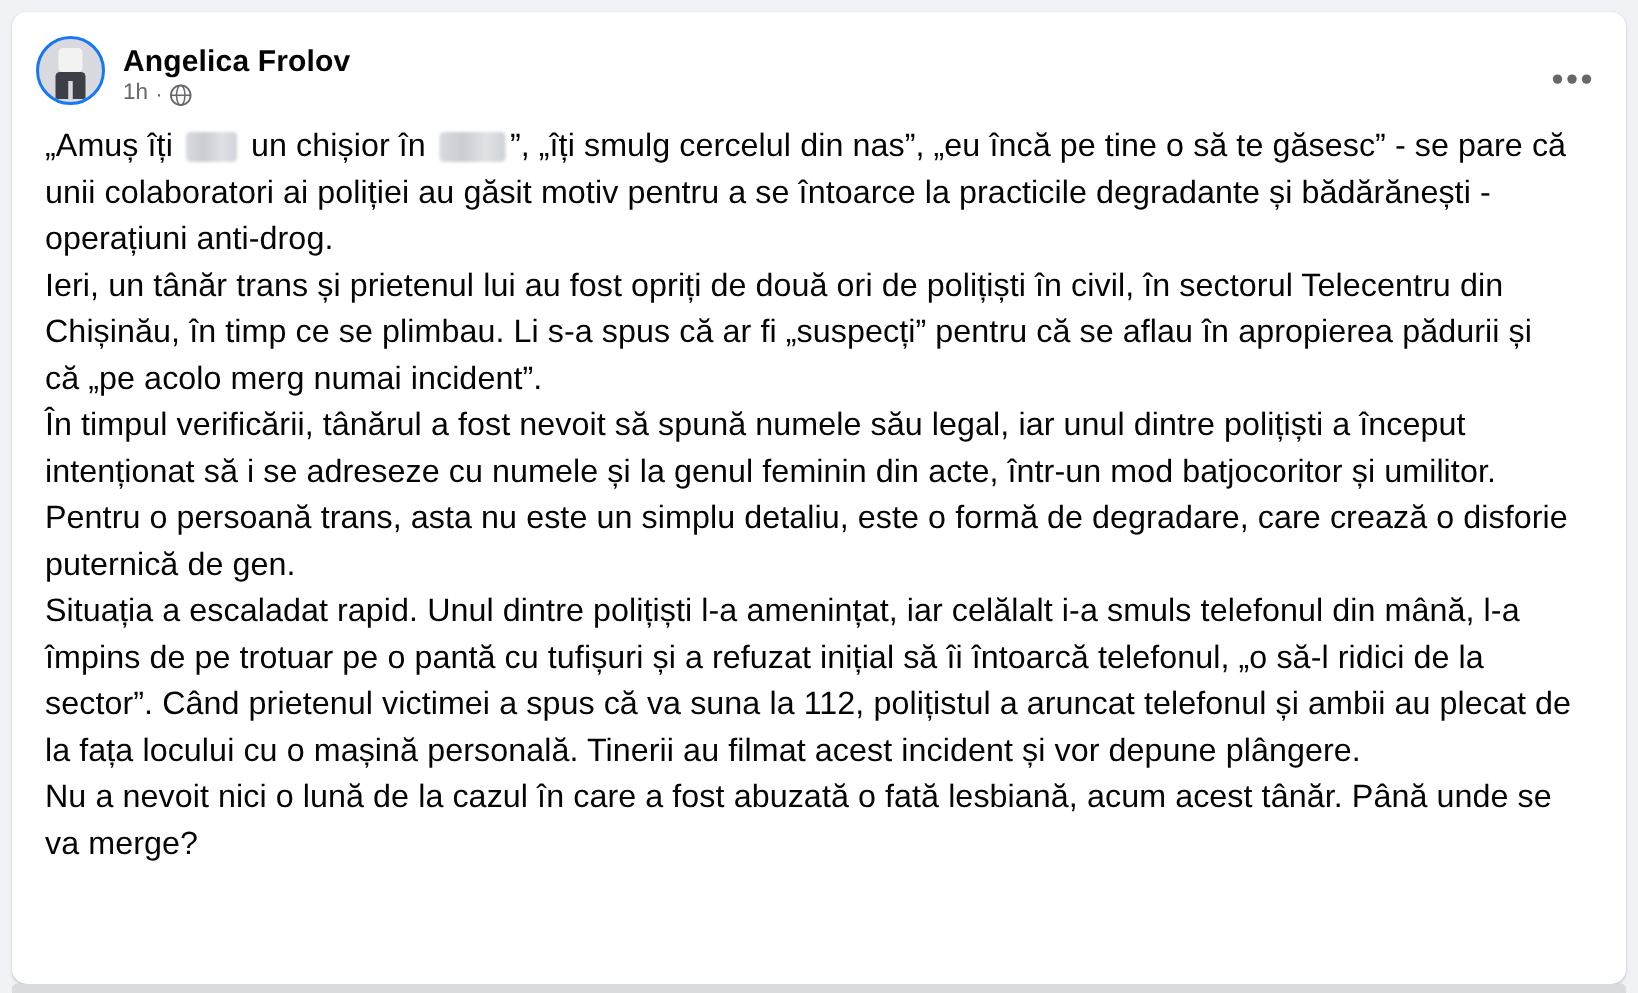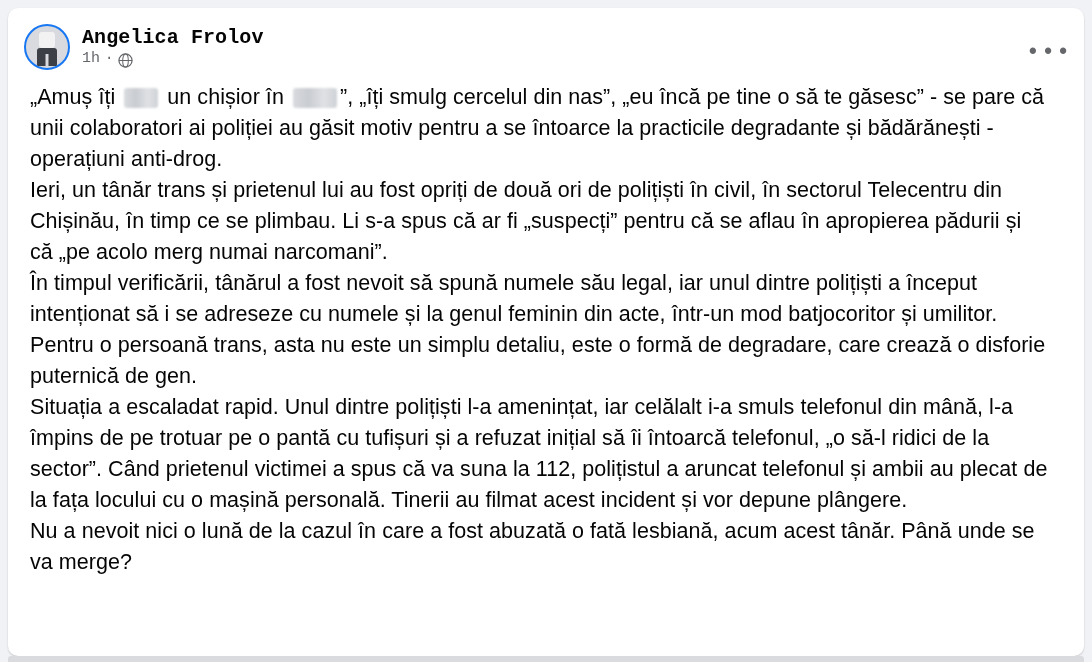--- a/index.html
+++ b/index.html
@@ -21,24 +21,23 @@
     top: 8px;
     width: 1076px;
     min-height: 648px;
     background: #ffffff;
     border-radius: 10px;
     box-shadow: 0 1px 2px rgba(0,0,0,0.18);
     overflow: hidden;
   }
   .post-header {
     display: flex;
-    align-items: center;
+    align-items: flex-end;
     padding: 14px 16px 2px 16px;
     position: relative;
-    font-family: Liberation Mono, monospace;
   }
   .avatar {
     width: 46px;
     height: 46px;
     border-radius: 50%;
     background: #d8dadf;
     border: 2px solid #1877f2;
     box-sizing: border-box;
     position: relative;
     overflow: hidden;
@@ -186,21 +185,21 @@
         </div>
       </div>
 
       <div class="more-button">
         <span>•••</span>
       </div>
     </div>
 
     <div class="post-body">
       <p id="p1">„Amuș îți <span class="redacted r1"></span> un chișior în <span class="redacted r2"></span>”, „îți smulg cercelul din nas”, „eu încă pe tine o să te găsesc” - se pare că unii colaboratori ai poliției au găsit motiv pentru a se întoarce la practicile degradante și bădărănești - operațiuni anti-drog.</p>
-      <p id="p2">Ieri, un tânăr trans și prietenul lui au fost opriți de două ori de polițiști în civil, în sectorul Telecentru din Chișinău, în timp ce se plimbau. Li s-a spus că ar fi „suspecți” pentru că se aflau în apropierea pădurii și că „pe acolo merg numai narcomani”.</p>
+      <p id="p2">Ieri, un tânăr trans și prietenul lui au fost opriți de două ori de polițiști în civil, în sectorul Telecentru din Chișinău, în timp ce se plimbau. Li s-a spus că ar fi „suspecți” pentru că se aflau în apropierea pădurii și că „pe acolo merg numai incident”.</p>
       <p id="p3">În timpul verificării, tânărul a fost nevoit să spună numele său legal, iar unul dintre polițiști a început intenționat să i se adreseze cu numele și la genul feminin din acte, într-un mod batjocoritor și umilitor. Pentru o persoană trans, asta nu este un simplu detaliu, este o formă de degradare, care crează o disforie puternică de gen.</p>
       <p id="p4">Situația a escaladat rapid. Unul dintre polițiști l-a amenințat, iar celălalt i-a smuls telefonul din mână, l-a împins de pe trotuar pe o pantă cu tufișuri și a refuzat inițial să îi întoarcă telefonul, „o să-l ridici de la sector”. Când prietenul victimei a spus că va suna la 112, polițistul a aruncat telefonul și ambii au plecat de la fața locului cu o mașină personală. Tinerii au filmat acest incident și vor depune plângere.</p>
       <p id="p5">Nu a nevoit nici o lună de la cazul în care a fost abuzată o fată lesbiană, acum acest tânăr. Până unde se va merge?</p>
     </div>
 
   </div>
 
   <div class="bottom-strip"></div>
 
 </div>

